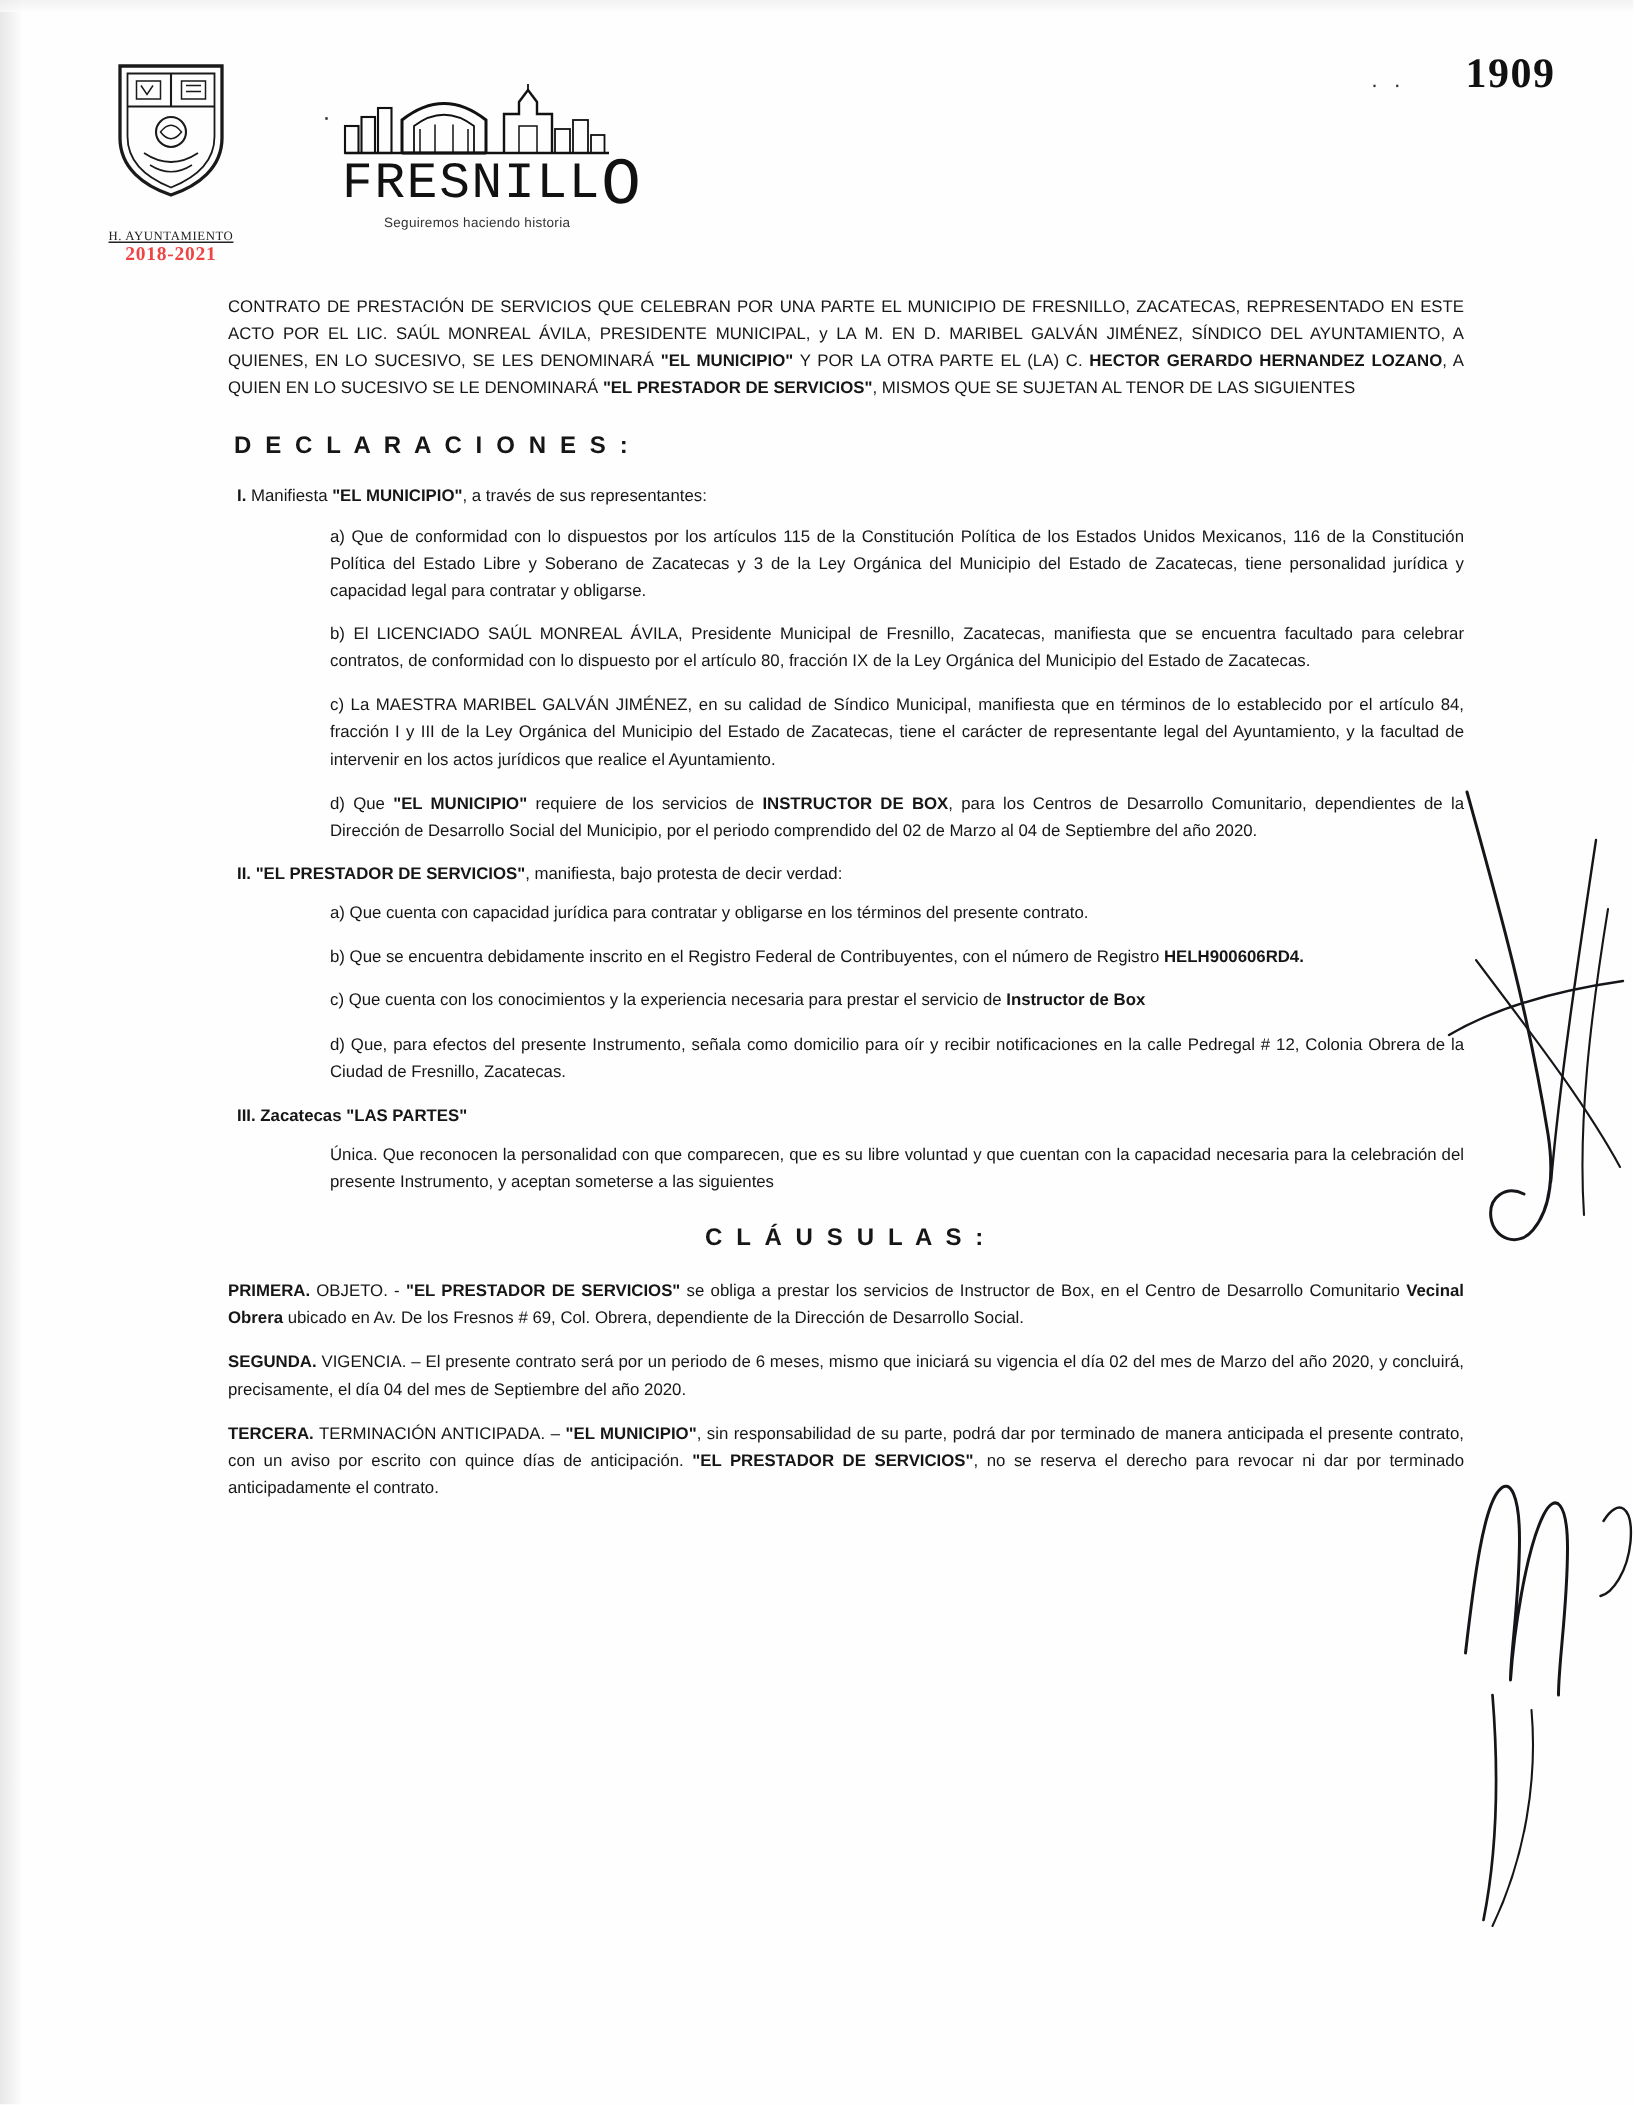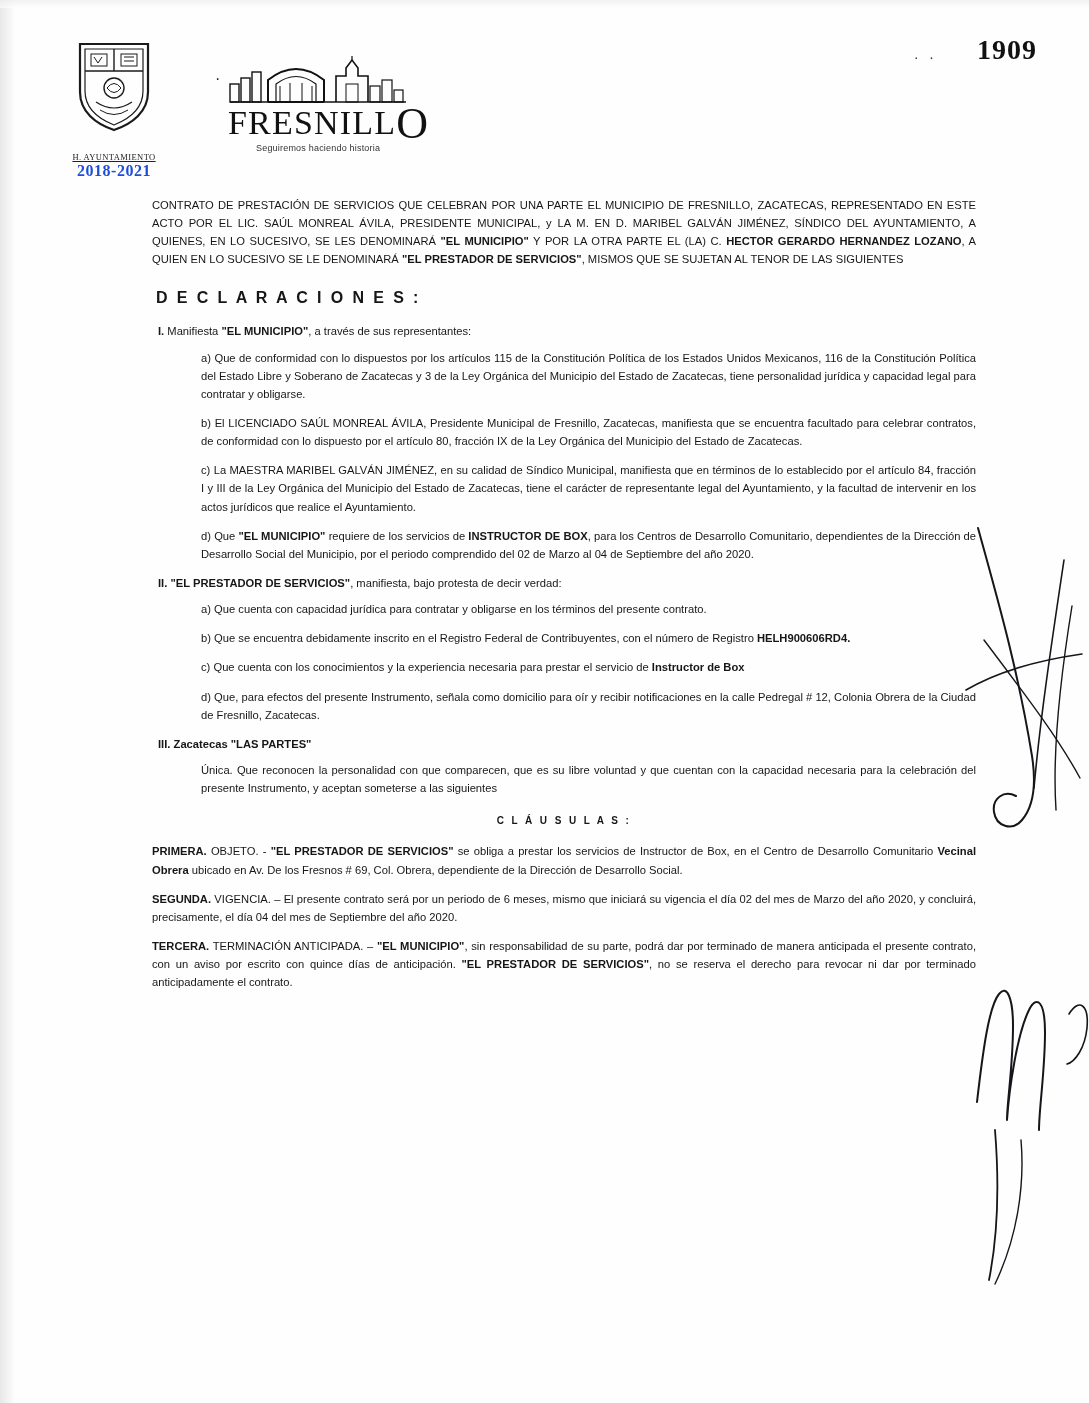--- a/index.html
+++ b/index.html
@@ -73,36 +73,36 @@
   .crest-caption1 {
     font-family: "Liberation Serif", serif;
     font-size: 8.5px;
     letter-spacing: .4px;
     color: #222;
     margin-top: 20px;
     text-decoration: underline;
   }
   .crest-caption2 {
     font-family: "Liberation Serif", serif;
-    font-size: 16px;
+    font-size: 13px;
     font-weight: 700;
     letter-spacing: .5px;
-    color: #1d4ed8;
+    color: #ef4444;
     line-height: 1.1;
   }
 
   .logo-block {
     position: absolute;
     left: 228px;
     top: 38px;
     width: 240px;
   }
   .logo-art { height: 48px; }
   .logo-word {
-    font-family: Liberation Serif, serif;
+    font-family: Liberation Mono, monospace;
     font-size: 34px;
     letter-spacing: 1.2px;
     color: #111;
     line-height: 1;
     margin-top: 2px;
     position: relative;
   }
   .logo-word .bigO {
     font-size: 44px;
     line-height: 0;
@@ -133,37 +133,37 @@
     width: 824px;
     font-size: 11.2px;
     line-height: 1.62;
     color: #161616;
     text-align: justify;
   }
   .para {
     margin: 0 0 11px 0;
   }
   .para.intro { text-align: justify; }
-  .indent { margin-left: 49px; }
+  .indent { margin-left: 68px; }
   .b { font-weight: 700; }
   .heading-decl {
     font-weight: 700;
     letter-spacing: 2.4px;
     font-size: 16px;
     margin: 16px 0 12px 4px;
   }
   .roman {
     margin: 0 0 8px 6px;
   }
   .roman .rn { font-weight: 700; }
   .center-head {
     text-align: center;
     font-weight: 700;
     letter-spacing: 2.4px;
-    font-size: 10px;
+    font-size: 16px;
     margin: 16px 0 13px 0;
   }
   .clause { margin: 0 0 11px 0; }
 
   
   .hw {
     position: absolute;
     pointer-events: none;
     color: #15171a;
   }

